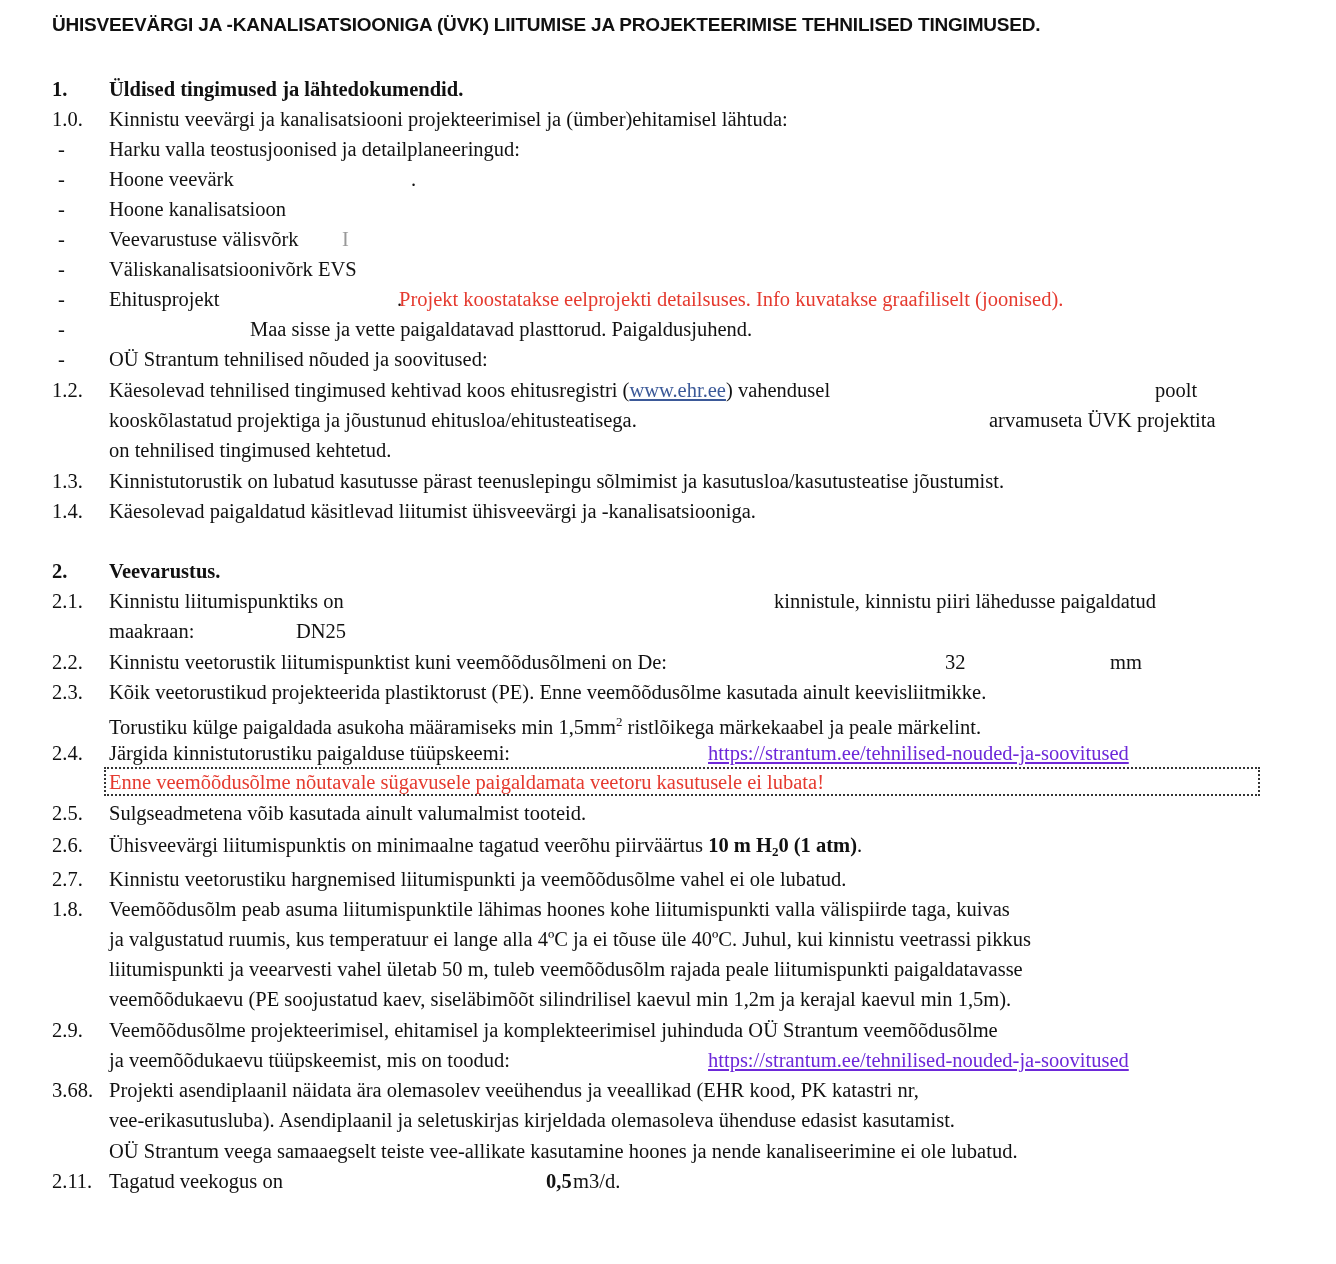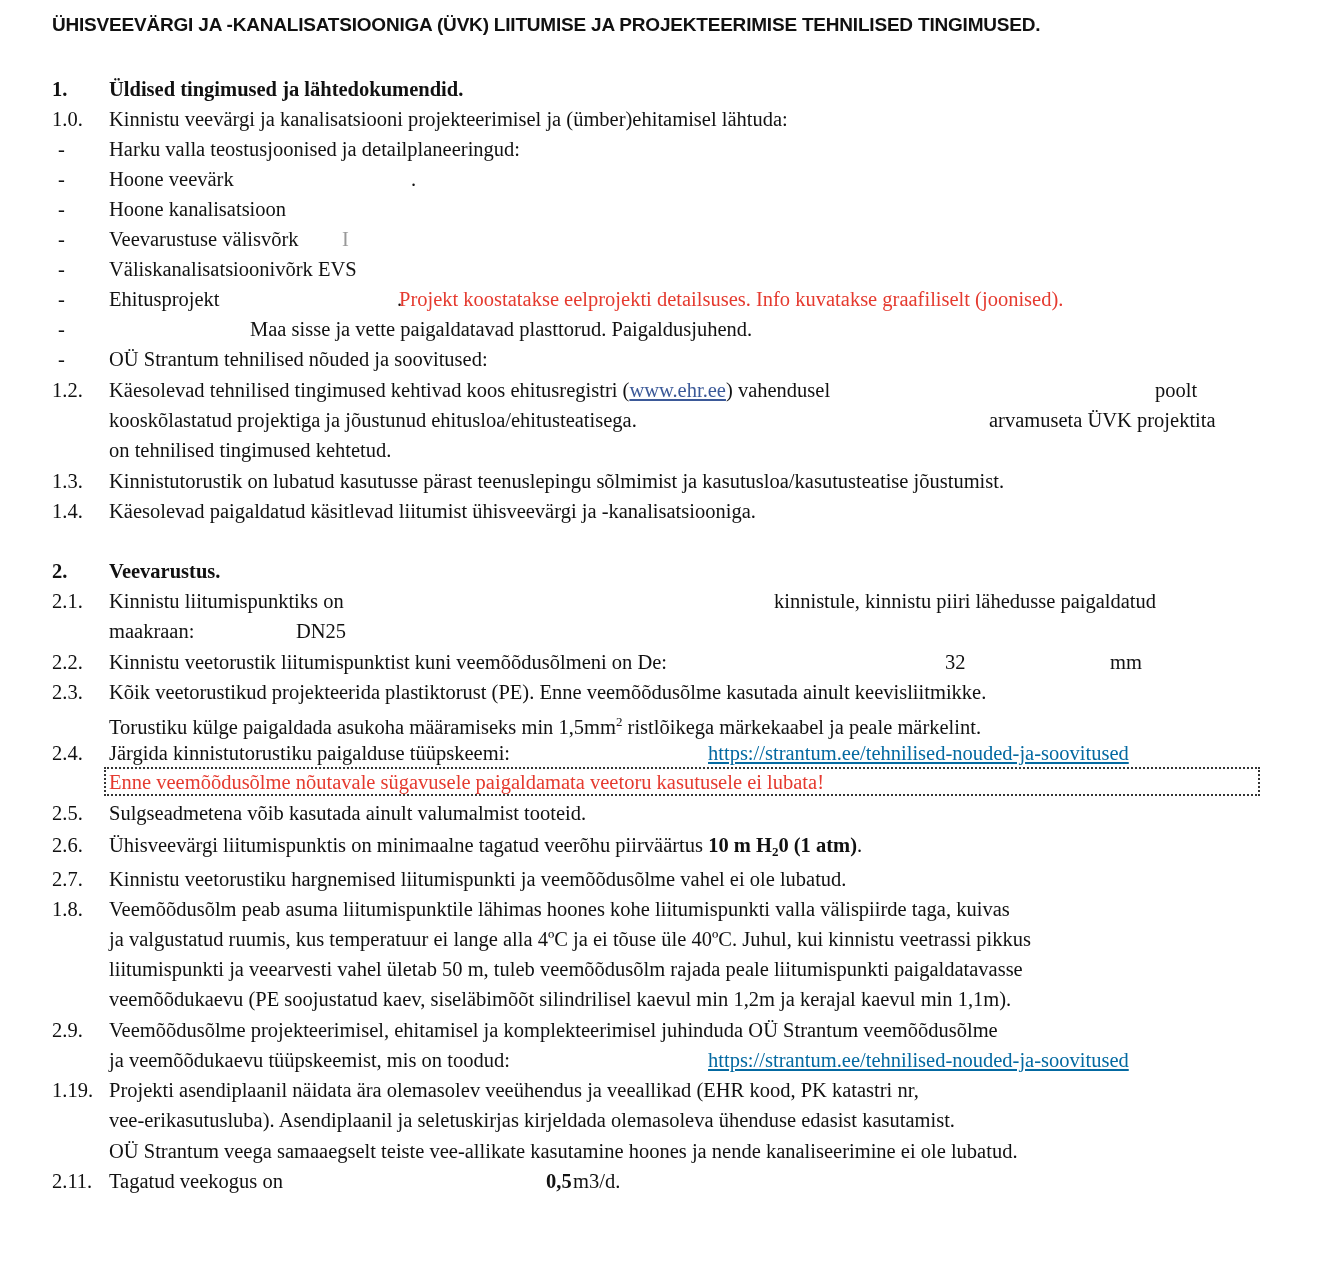--- a/index.html
+++ b/index.html
@@ -16,21 +16,21 @@
   }
   .line {
     position: absolute; left: 0; height: 30px; line-height: 30px;
     font-size: 20.5px; white-space: nowrap;
   }
   .num { position: absolute; left: 52px; }
   .dash { position: absolute; left: 58px; }
   .txt { position: absolute; left: 109px; }
   .bold { font-weight: bold; }
   .red { color: #e53a2f; }
-  .link { color: #0369a1; text-decoration: underline; }
+  .link { color: #6d28d9; text-decoration: underline; }
   .link2 { color: #3b5998; text-decoration: underline; }
   .abs { position: absolute; }
   .dotted-box {
     position: absolute; left: 104px; top: 767px; width: 1156px; height: 29px;
     border: 2px dotted #333; box-sizing: border-box;
   }
   sub { font-size: 13px; vertical-align: -4px; }
   sup { font-size: 13px; vertical-align: 8px; }
 </style>
 </head>
@@ -165,34 +165,34 @@
   <span class="num">1.8.</span>
   <span class="txt">Veemõõdusõlm peab asuma liitumispunktile lähimas hoones kohe liitumispunkti valla välispiirde taga, kuivas</span>
 </div>
 <div class="line" style="top:924px">
   <span class="txt">ja valgustatud ruumis, kus temperatuur ei lange alla 4ºC ja ei tõuse üle 40ºC. Juhul, kui kinnistu veetrassi pikkus</span>
 </div>
 <div class="line" style="top:954px">
   <span class="txt">liitumispunkti ja veearvesti vahel ületab 50 m, tuleb veemõõdusõlm rajada peale liitumispunkti paigaldatavasse</span>
 </div>
 <div class="line" style="top:984px">
-  <span class="txt">veemõõdukaevu (PE soojustatud kaev, siseläbimõõt silindrilisel kaevul min 1,2m ja kerajal kaevul min 1,1m).</span>
+  <span class="txt">veemõõdukaevu (PE soojustatud kaev, siseläbimõõt silindrilisel kaevul min 1,2m ja kerajal kaevul min 1,5m).</span>
 </div>
 
 <div class="line" style="top:1015px">
   <span class="num">2.9.</span>
   <span class="txt">Veemõõdusõlme projekteerimisel, ehitamisel ja komplekteerimisel juhinduda OÜ Strantum veemõõdusõlme</span>
 </div>
 <div class="line" style="top:1045px">
   <span class="txt">ja veemõõdukaevu tüüpskeemist, mis on toodud:</span>
   <span class="abs link" style="left:708px">https://strantum.ee/tehnilised-nouded-ja-soovitused</span>
 </div>
 
 <div class="line" style="top:1075px">
-  <span class="num">1.19.</span>
+  <span class="num">3.68.</span>
   <span class="txt">Projekti asendiplaanil näidata ära olemasolev veeühendus ja veeallikad (EHR kood, PK katastri nr,</span>
 </div>
 <div class="line" style="top:1105px">
   <span class="txt">vee-erikasutusluba). Asendiplaanil ja seletuskirjas kirjeldada olemasoleva ühenduse edasist kasutamist.</span>
 </div>
 <div class="line" style="top:1136px">
   <span class="txt">OÜ Strantum veega samaaegselt teiste vee-allikate kasutamine hoones ja nende kanaliseerimine ei ole lubatud.</span>
 </div>
 
 <div class="line" style="top:1166px">

